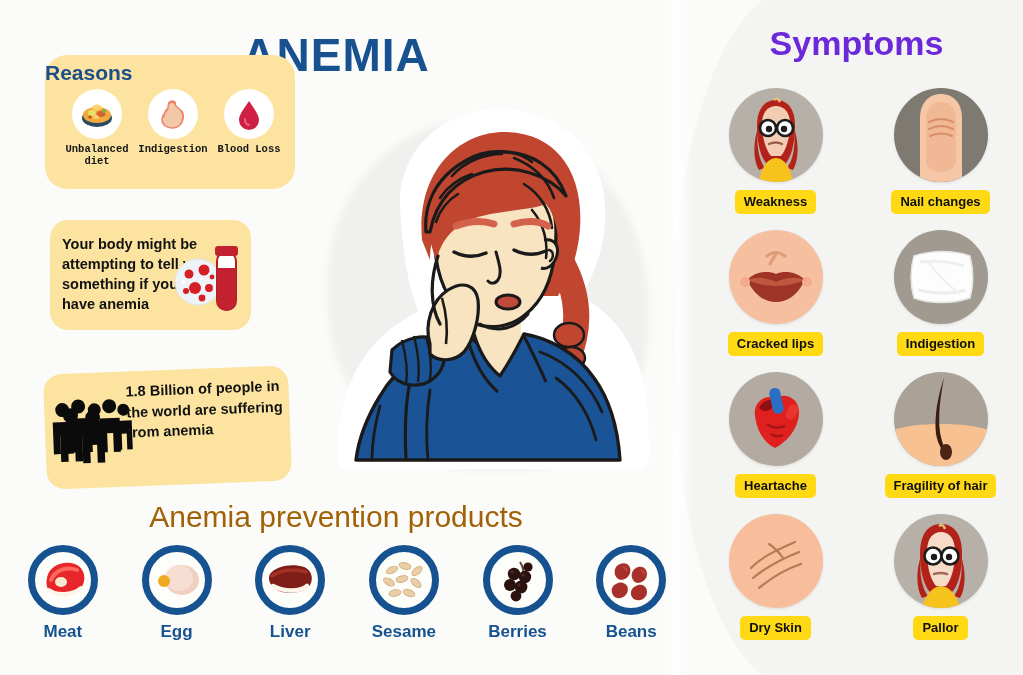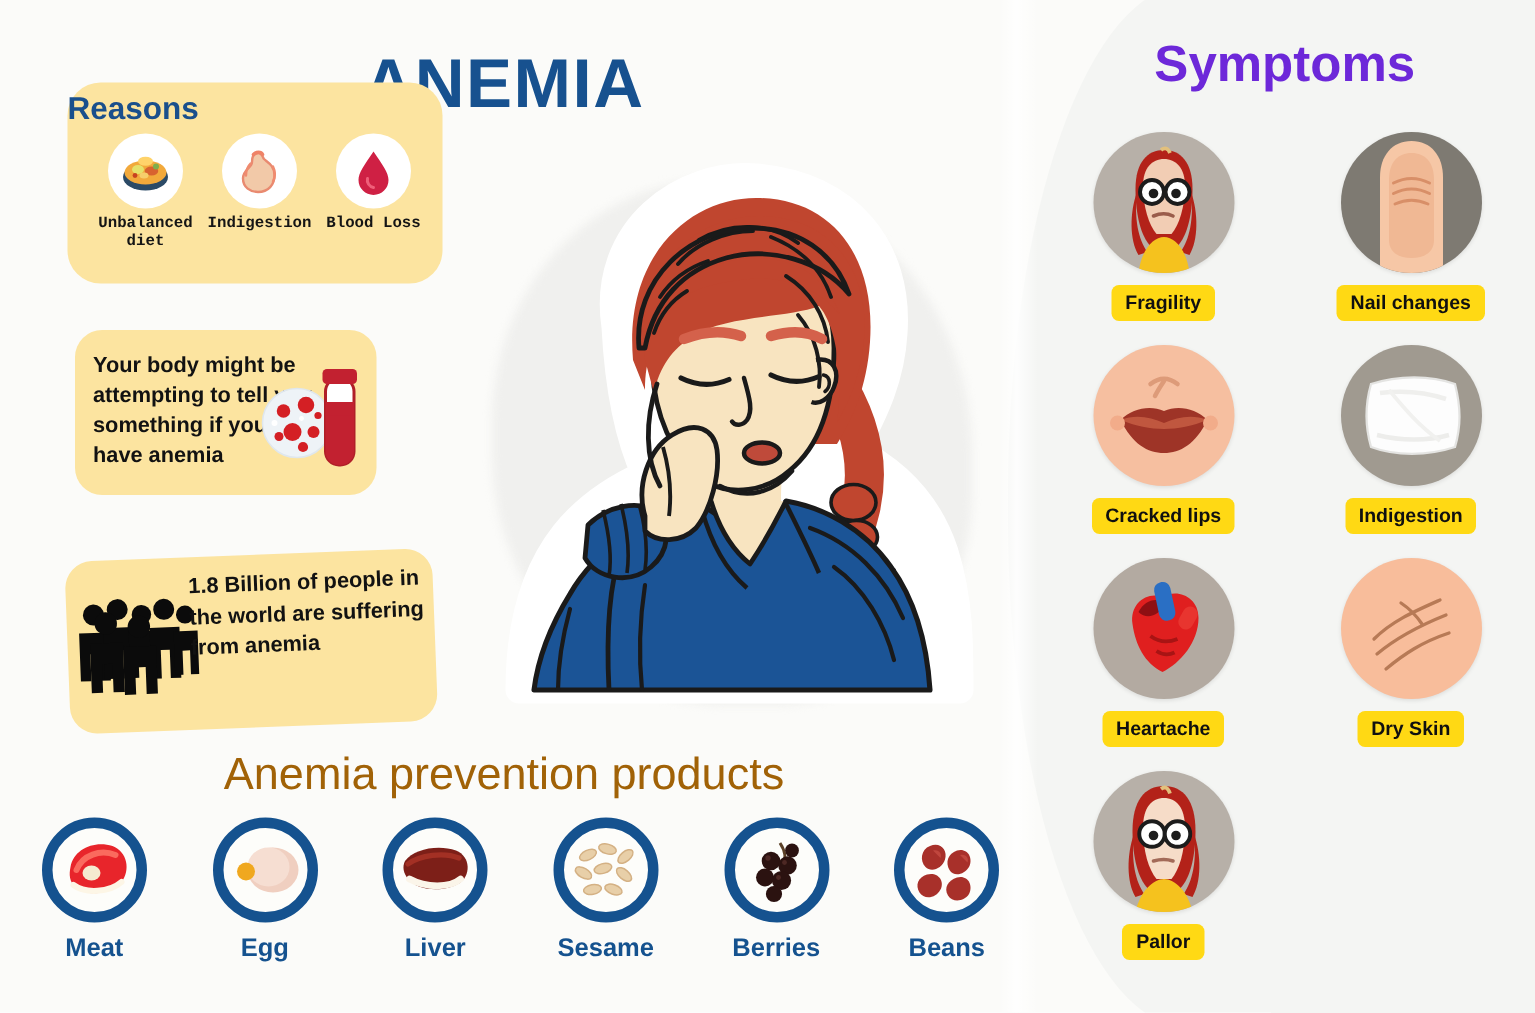--- a/index.html
+++ b/index.html
@@ -450,21 +450,21 @@
           </g>
           <line x1="47" y1="40" x2="48" y2="40" stroke="#1c1c1c" stroke-width="2.6"></line>
           <circle cx="40" cy="41" r="3.2" fill="#1c1c1c"></circle>
             <circle cx="55" cy="41" r="3.2" fill="#1c1c1c"></circle>
           <path d="M40 56 q7 -3 13 0" stroke="#9a5c4b" stroke-width="2.4" fill="none" stroke-linecap="round"></path>
           <path d="M29 40 C27 58 30 72 36 80 L30 82 C24 72 24 54 29 40 z" fill="#b32219"></path>
           <path d="M65 40 C67 58 64 72 58 80 L64 82 C70 72 70 54 65 40 z" fill="#b32219"></path>
           <path d="M30 94 C32 78 40 70 47 70 C54 70 62 78 64 94 z" fill="#f5c21e"></path>
         </svg>
       </div>
-      <span class="symptom-label">Fragility</span>
+      <span class="symptom-label">Weakness</span>
     </div>
 
     <div class="symptom-item">
       <div class="symptom-circle" style="background:#7e7a72">
         <svg width="94" height="94" viewBox="0 0 94 94">
           <path d="M26 30 C26 16 34 6 47 6 C60 6 68 16 68 30 L68 94 L26 94 z" fill="#f6c7a6"></path>
           <path d="M32 32 C32 20 38 14 47 14 C56 14 62 20 62 32 L62 72 C62 80 56 84 47 84 C38 84 32 80 32 72 z" fill="#f0b894"></path>
           <g stroke="#d88f68" stroke-width="2" fill="none" stroke-linecap="round">
             <path d="M35 34 q12 -6 24 0"></path>
               <path d="M35 41 q12 -6 24 0"></path>
@@ -510,20 +510,30 @@
           <rect x="58" y="32" width="10" height="16" rx="5" fill="#e8352f" transform="rotate(30 63 40)"></rect>
           <g stroke="#a81414" stroke-width="2.5" fill="none">
             <path d="M38 52 q8 6 18 2"></path>
               <path d="M42 62 q6 4 12 1"></path>
           </g>
         </svg>
       </div>
       <span class="symptom-label">Heartache</span>
     </div>
 
+    <div class="symptom-item">
+      <div class="symptom-circle" style="background:#aaa296">
+        <svg width="94" height="94" viewBox="0 0 94 94">
+          <path d="M0 58 C20 50 74 50 94 58 L94 94 L0 94 z" fill="#f7c191"></path>
+          <path d="M50 6 C46 26 44 44 46 60 C48 72 52 80 56 86 C50 82 44 74 42 62 C40 44 44 24 50 6 z" fill="#3b1d10"></path>
+          <ellipse cx="52" cy="80" rx="6" ry="8" fill="#4a2415"></ellipse>
+        </svg>
+      </div>
+      <span class="symptom-label">Fragility of hair</span>
+    </div>
 
     <div class="symptom-item">
       <div class="symptom-circle" style="background:#f8bd9b">
         <svg width="94" height="94" viewBox="0 0 94 94">
           <g stroke="#b77a56" stroke-width="2.2" fill="none" stroke-linecap="round">
             <path d="M22 54 C34 42 48 36 66 28"></path>
             <path d="M24 64 C36 54 50 46 70 38"></path>
             <path d="M30 74 C42 64 54 56 72 50"></path>
             <path d="M40 30 C46 34 50 38 54 44"></path>
           </g>

